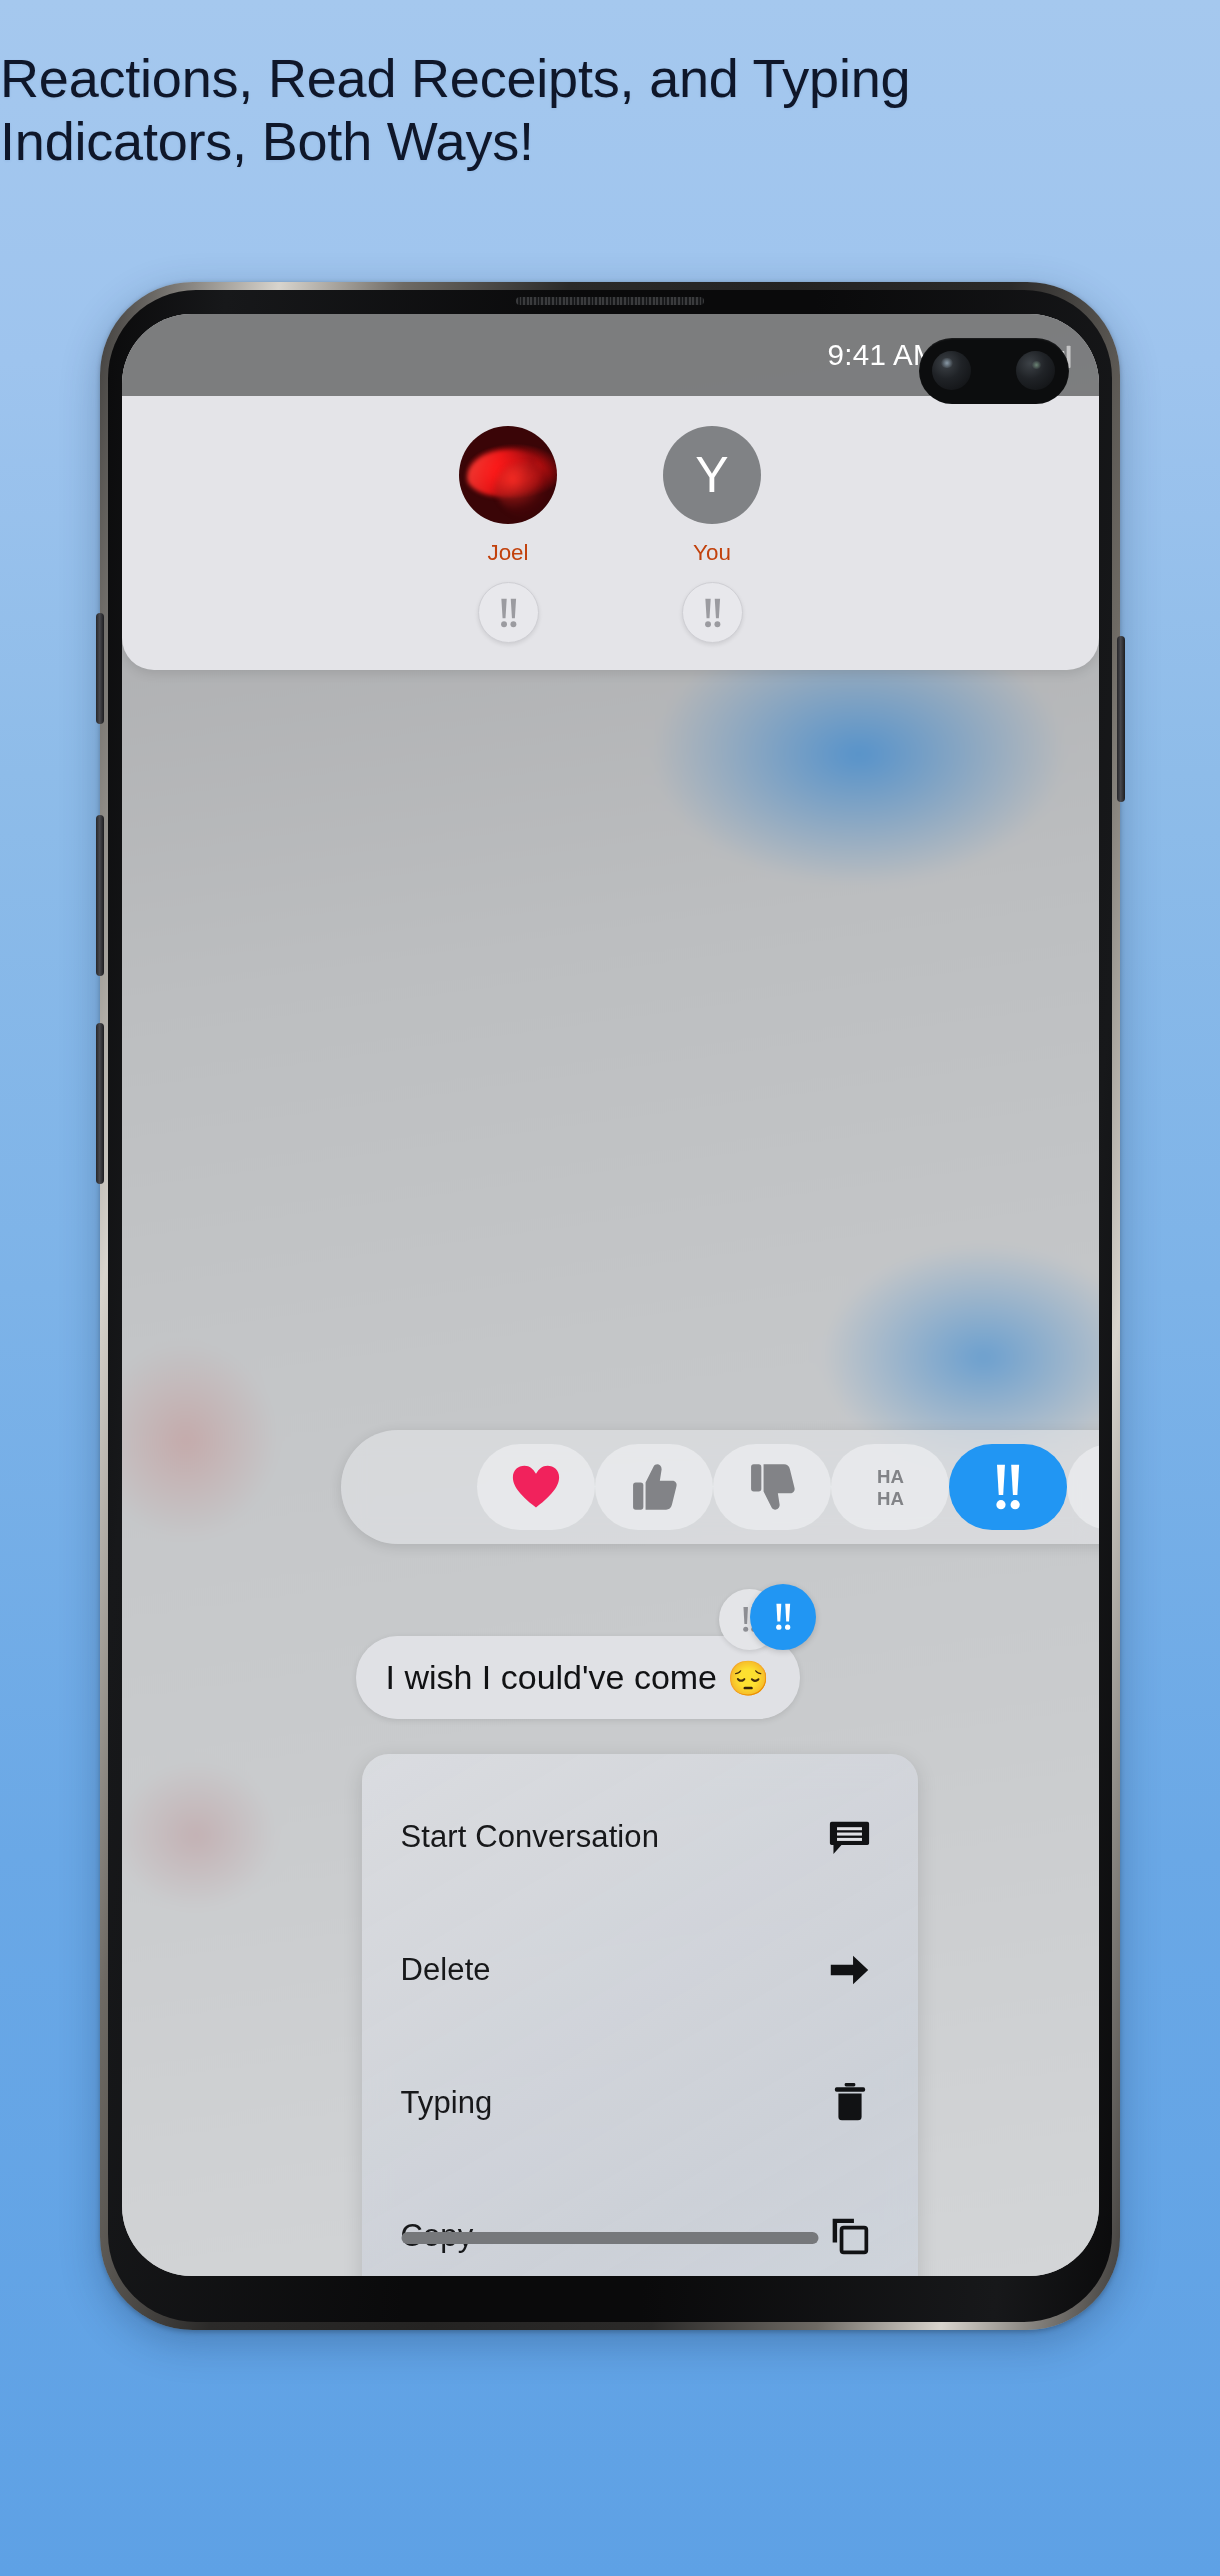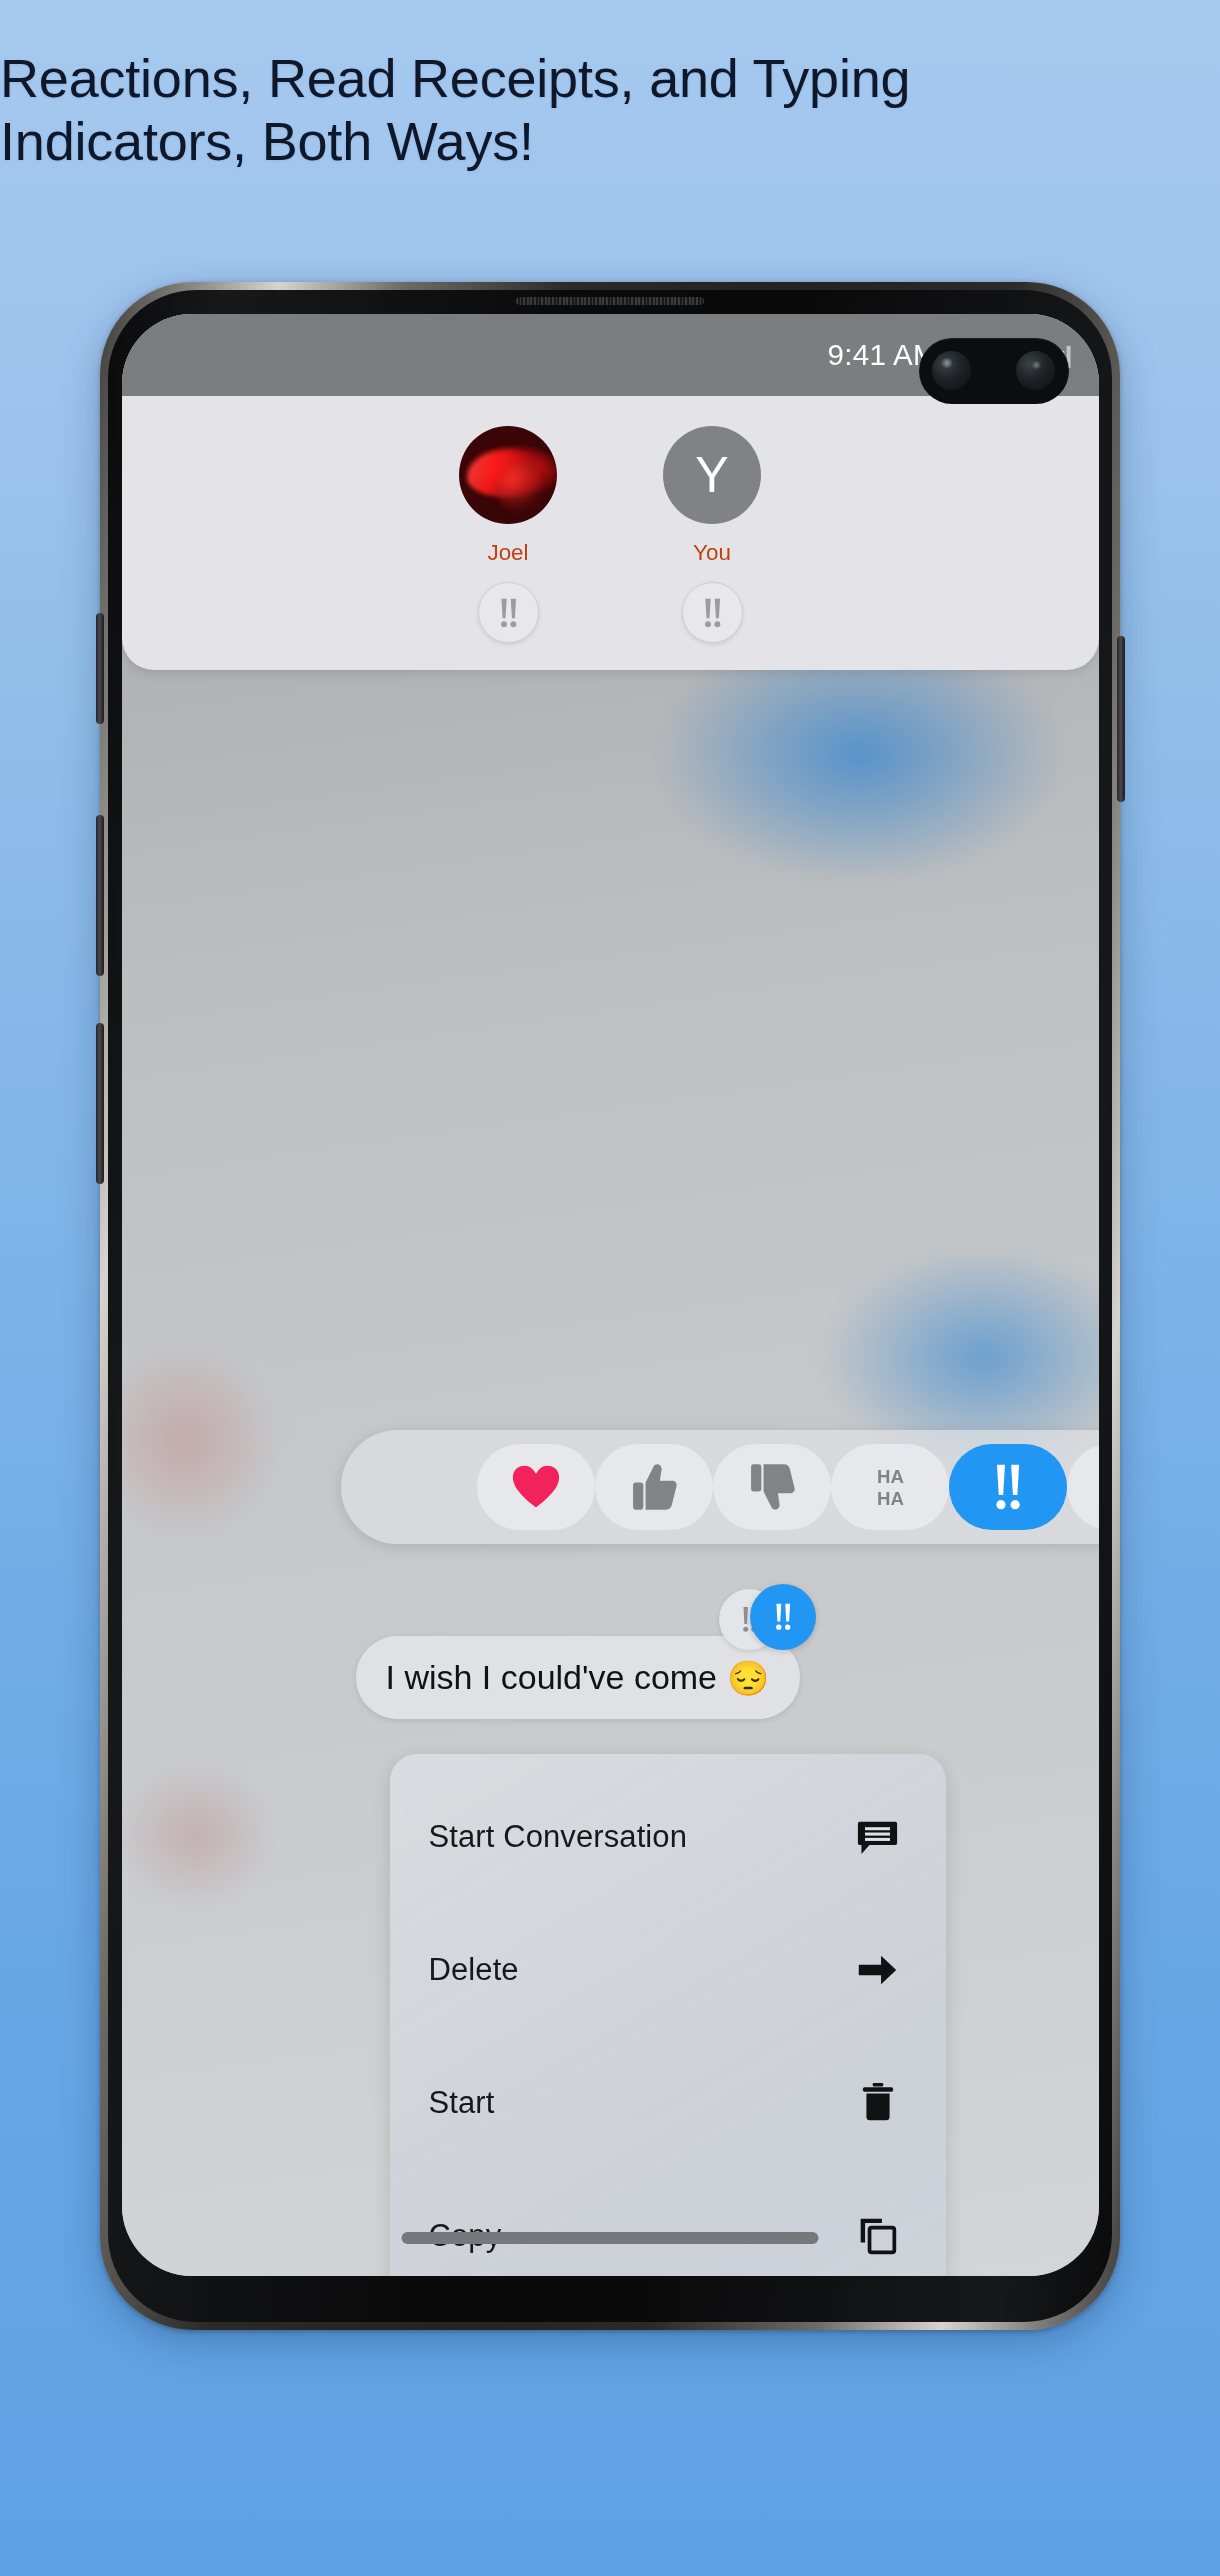--- a/index.html
+++ b/index.html
@@ -264,21 +264,20 @@
     position: absolute;
     left: 240px;
     top: 1440px;
     width: 556px;
     border-radius: 27px;
     background: linear-gradient(150deg, rgba(219,221,225,0.93) 0%, rgba(210,213,219,0.90) 40%, rgba(203,208,216,0.88) 72%, rgba(206,211,219,0.90) 100%);
     backdrop-filter: blur(14.3px);
     padding: 16px 0;
     z-index: 10;
     box-shadow: 0 5.4px 19.7px rgba(0,0,0,0.13);
-    margin-left: 28px;
   }
   .menu-item {
     height: 133px;
     display: flex;
     align-items: center;
     justify-content: space-between;
     padding: 0 43px 0 39px;
   }
   .menu-label {
     font-size: 31px;
@@ -501,21 +500,21 @@
       <div class="menu-item">
         <span class="menu-label">Delete</span>
         <span class="menu-icon">
           <svg width="41" height="34" viewBox="0 0 46 38">
             <path d="M2 13 H27 V3 L44 19 L27 35 V25 H2 Z" fill="#111214"></path>
           </svg>
         </span>
       </div>
 
       <div class="menu-item">
-        <span class="menu-label">Start</span>
+        <span class="menu-label">Typing</span>
         <span class="menu-icon">
           <svg width="34" height="41" viewBox="0 0 38 46">
             <rect x="13" y="1" width="12" height="4" rx="1.5" fill="#111214"></rect>
             <rect x="2" y="6" width="34" height="5" rx="2" fill="#111214"></rect>
             <path d="M6 13 h26 v26 a4 4 0 0 1 -4 4 H10 a4 4 0 0 1 -4 -4 z" fill="#111214"></path>
           </svg>
         </span>
       </div>
 
       <div class="menu-item">

